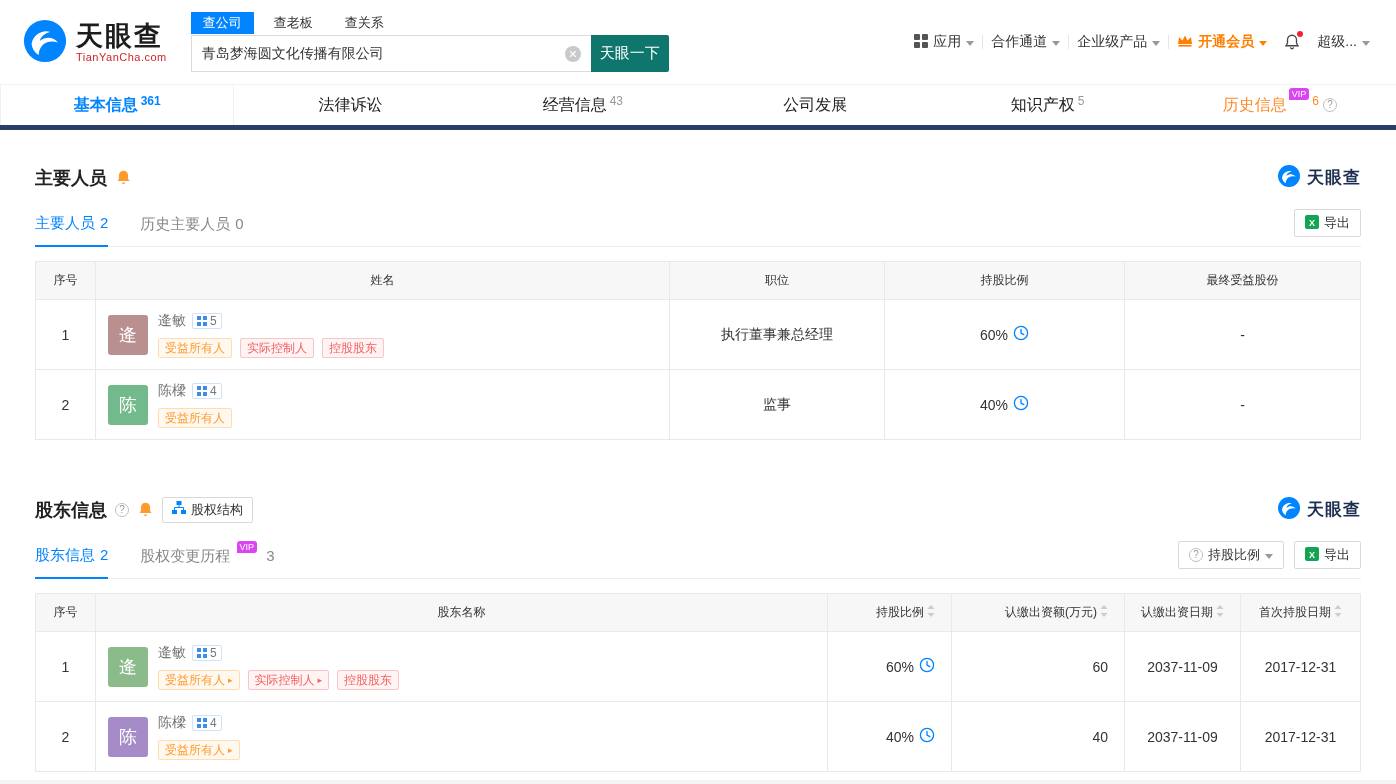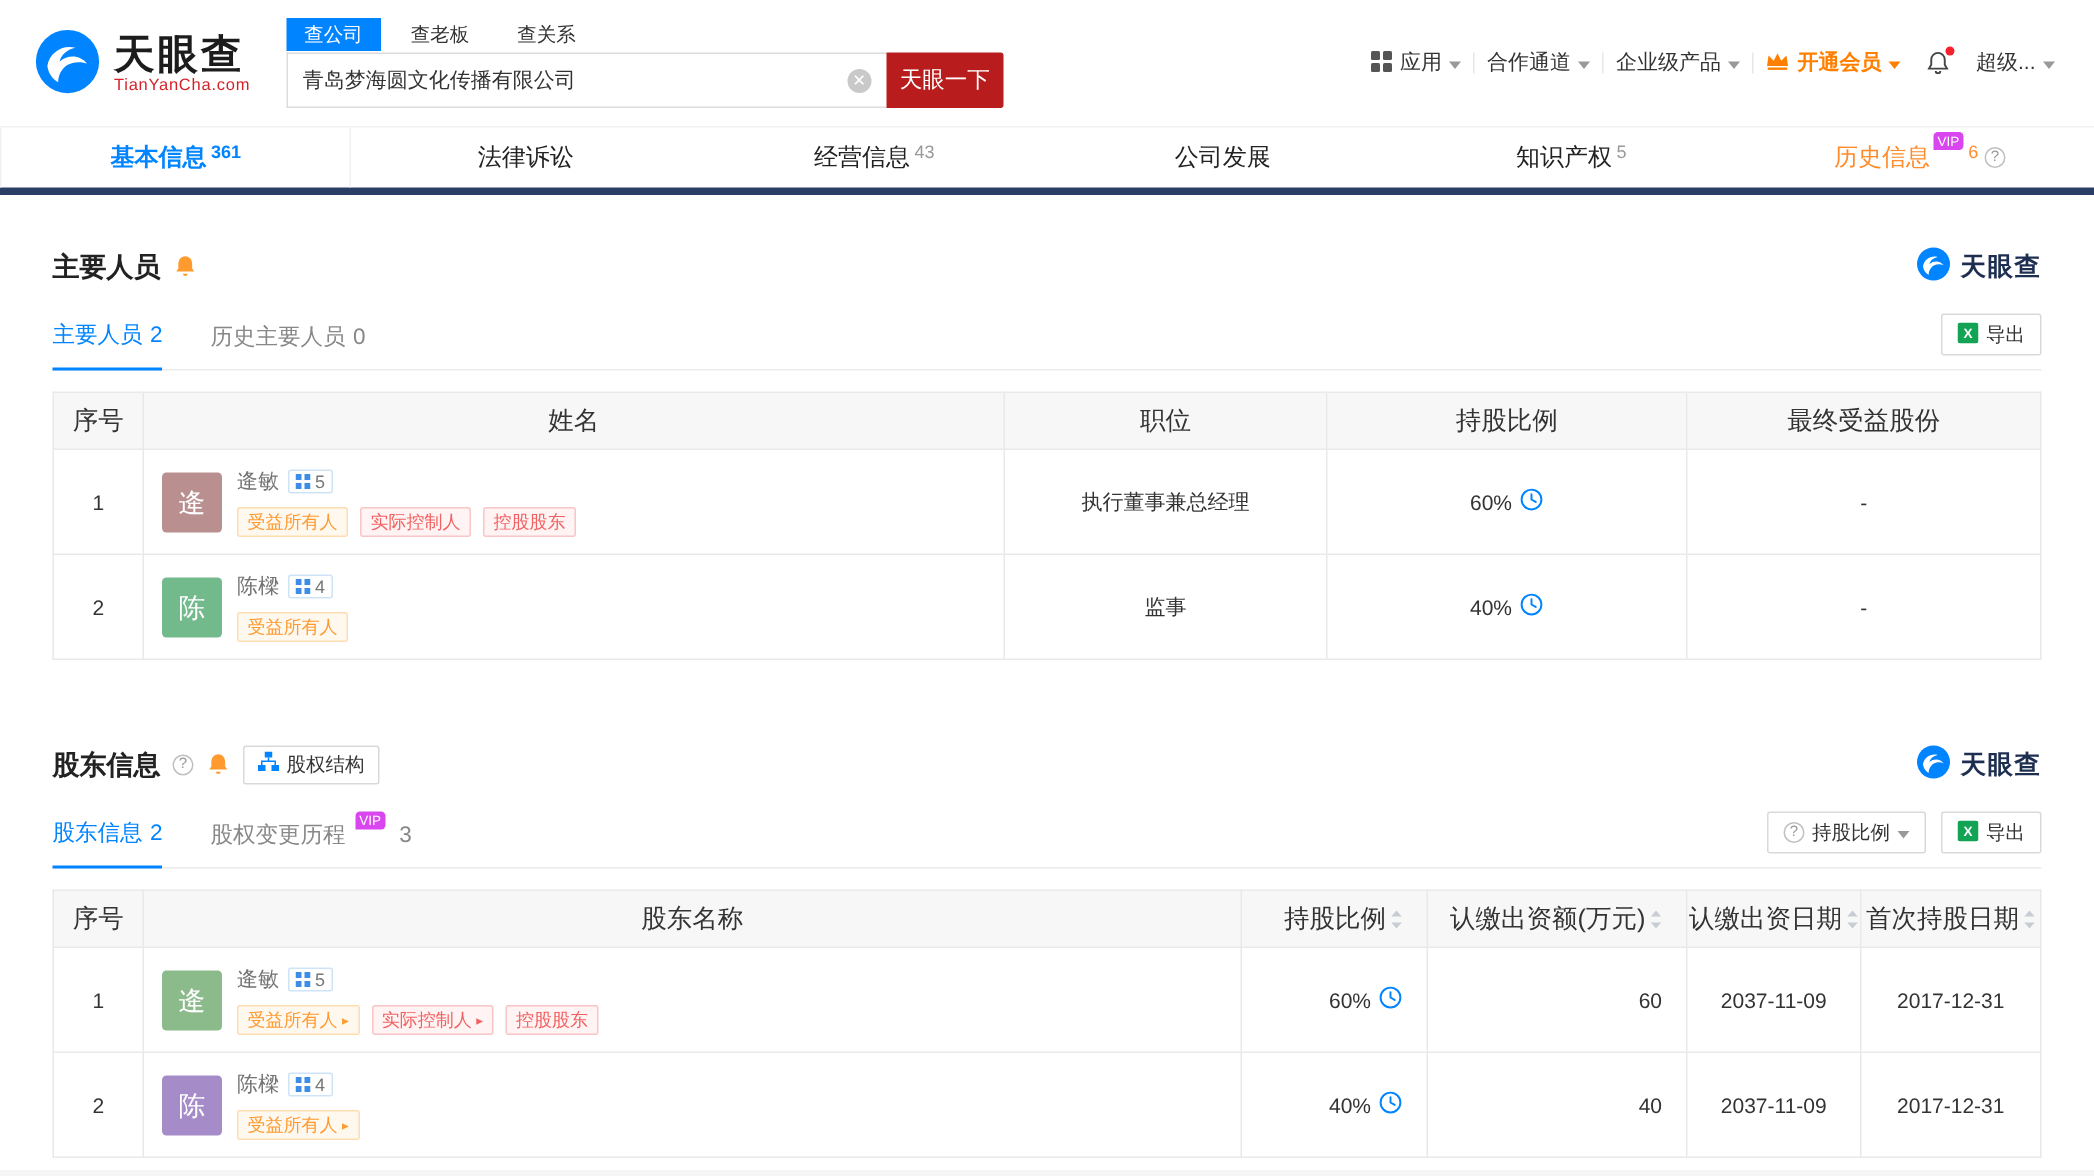--- a/index.html
+++ b/index.html
@@ -19,21 +19,21 @@
   .gov-badge .hl { color: #ffd84d; }
   .search-area { margin-left: 24px; flex: none; }
   .search-tabs { display: flex; align-items: center; font-size: 13px; height: 22px; }
   .search-tab { padding: 2px 12px; cursor: pointer; color: #333; }
   .search-tab.active { background: #0084ff; color: #fff; }
   .search-tab + .search-tab { margin-left: 8px; }
   .search-row { display: flex; margin-top: 1px; }
   .search-input-wrap { width: 400px; height: 37px; border: 1px solid #dcdcdc; border-right: none; display: flex; align-items: center; padding: 0 10px; background: #fff; }
   .search-input-wrap input { flex: 1; border: none; outline: none; font-size: 14px; color: #333; font-family: inherit; }
   .clear-btn { width: 16px; height: 16px; border-radius: 50%; background: #c9c9c9; color: #fff; font-size: 11px; line-height: 16px; text-align: center; cursor: pointer; flex: none; }
-  .search-btn { width: 78px; height: 37px; background: #b91c1c; color: #fff; font-size: 15px; border: none; border-radius: 0 2px 2px 0; cursor: pointer; font-family: inherit; }
+  .search-btn { width: 78px; height: 37px; background: #0f766e; color: #fff; font-size: 15px; border: none; border-radius: 0 2px 2px 0; cursor: pointer; font-family: inherit; }
   .top-nav { margin-left: auto; display: flex; align-items: center; color: #333; font-size: 14px; }
   .nav-item { display: flex; align-items: center; gap: 5px; padding: 0 8px; cursor: pointer; white-space: nowrap; }
   .nav-divider { width: 1px; height: 14px; background: #e6e6e6; }
   .caret { width: 0; height: 0; border-left: 4px solid transparent; border-right: 4px solid transparent; border-top: 5px solid #999; margin-top: 2px; }
   .nav-vip { color: #ff8000; font-weight: bold; }
   .nav-vip .caret { border-top-color: #ff8000; }
   .bell-wrap { position: relative; display: inline-flex; }
   .red-dot { position: absolute; top: -2px; right: -2px; width: 6px; height: 6px; border-radius: 50%; background: #f5222d; }
   
   .tabbar { display: flex; height: 46px; border-top: 1px solid #f2f2f2; border-bottom: 5px solid #2b3e68; }
@@ -58,21 +58,21 @@
   .outline-btn { height: 26px; border: 1px solid #d9d9d9; border-radius: 2px; background: #fff; display: inline-flex; align-items: center; gap: 5px; padding: 0 9px; font-size: 13px; color: #333; cursor: pointer; font-family: inherit; }
   .subtabs { display: flex; align-items: flex-end; border-bottom: 1px solid #ebebeb; margin-top: 18px; }
   .subtab { font-size: 15px; color: #888; padding-bottom: 12px; margin-right: 32px; cursor: pointer; position: relative; }
   .subtab.active { color: #0084ff; border-bottom: 2px solid #0084ff; margin-bottom: -1px; }
   .subtab .cnt { margin-left: 5px; }
   .subtab-actions { margin-left: auto; display: flex; gap: 10px; margin-bottom: 9px; }
   .act-btn { height: 28px; border: 1px solid #d9d9d9; border-radius: 2px; background: #fff; display: inline-flex; align-items: center; gap: 5px; padding: 0 10px; font-size: 13px; color: #333; cursor: pointer; font-family: inherit; }
   
   table { width: 100%; border-collapse: collapse; margin-top: 14px; }
   th, td { border: 1px solid #e9e9e9; }
-  th { background: #f7f7f7; height: 38px; font-weight: normal; font-size: 17px; color: #333; text-align: center; }
+  th { background: #f7f7f7; height: 38px; font-weight: normal; font-size: 12px; color: #333; text-align: center; }
   td { height: 70px; font-size: 14px; color: #333; text-align: center; }
   .c-no { width: 60px; }
   .t-staff .c-pos { width: 215px; }
   .t-staff .c-ratio { width: 240px; }
   .t-staff .c-benefit { width: 236px; }
   .t-share .c-ratio2 { width: 124px; }
   .t-share .c-amount { width: 173px; }
   .t-share .c-date { width: 116px; }
   .t-share .c-first { width: 120px; }
   .t-share th.c-ratio2, .t-share td.td-ratio2 { text-align: right; padding-right: 16px; }

